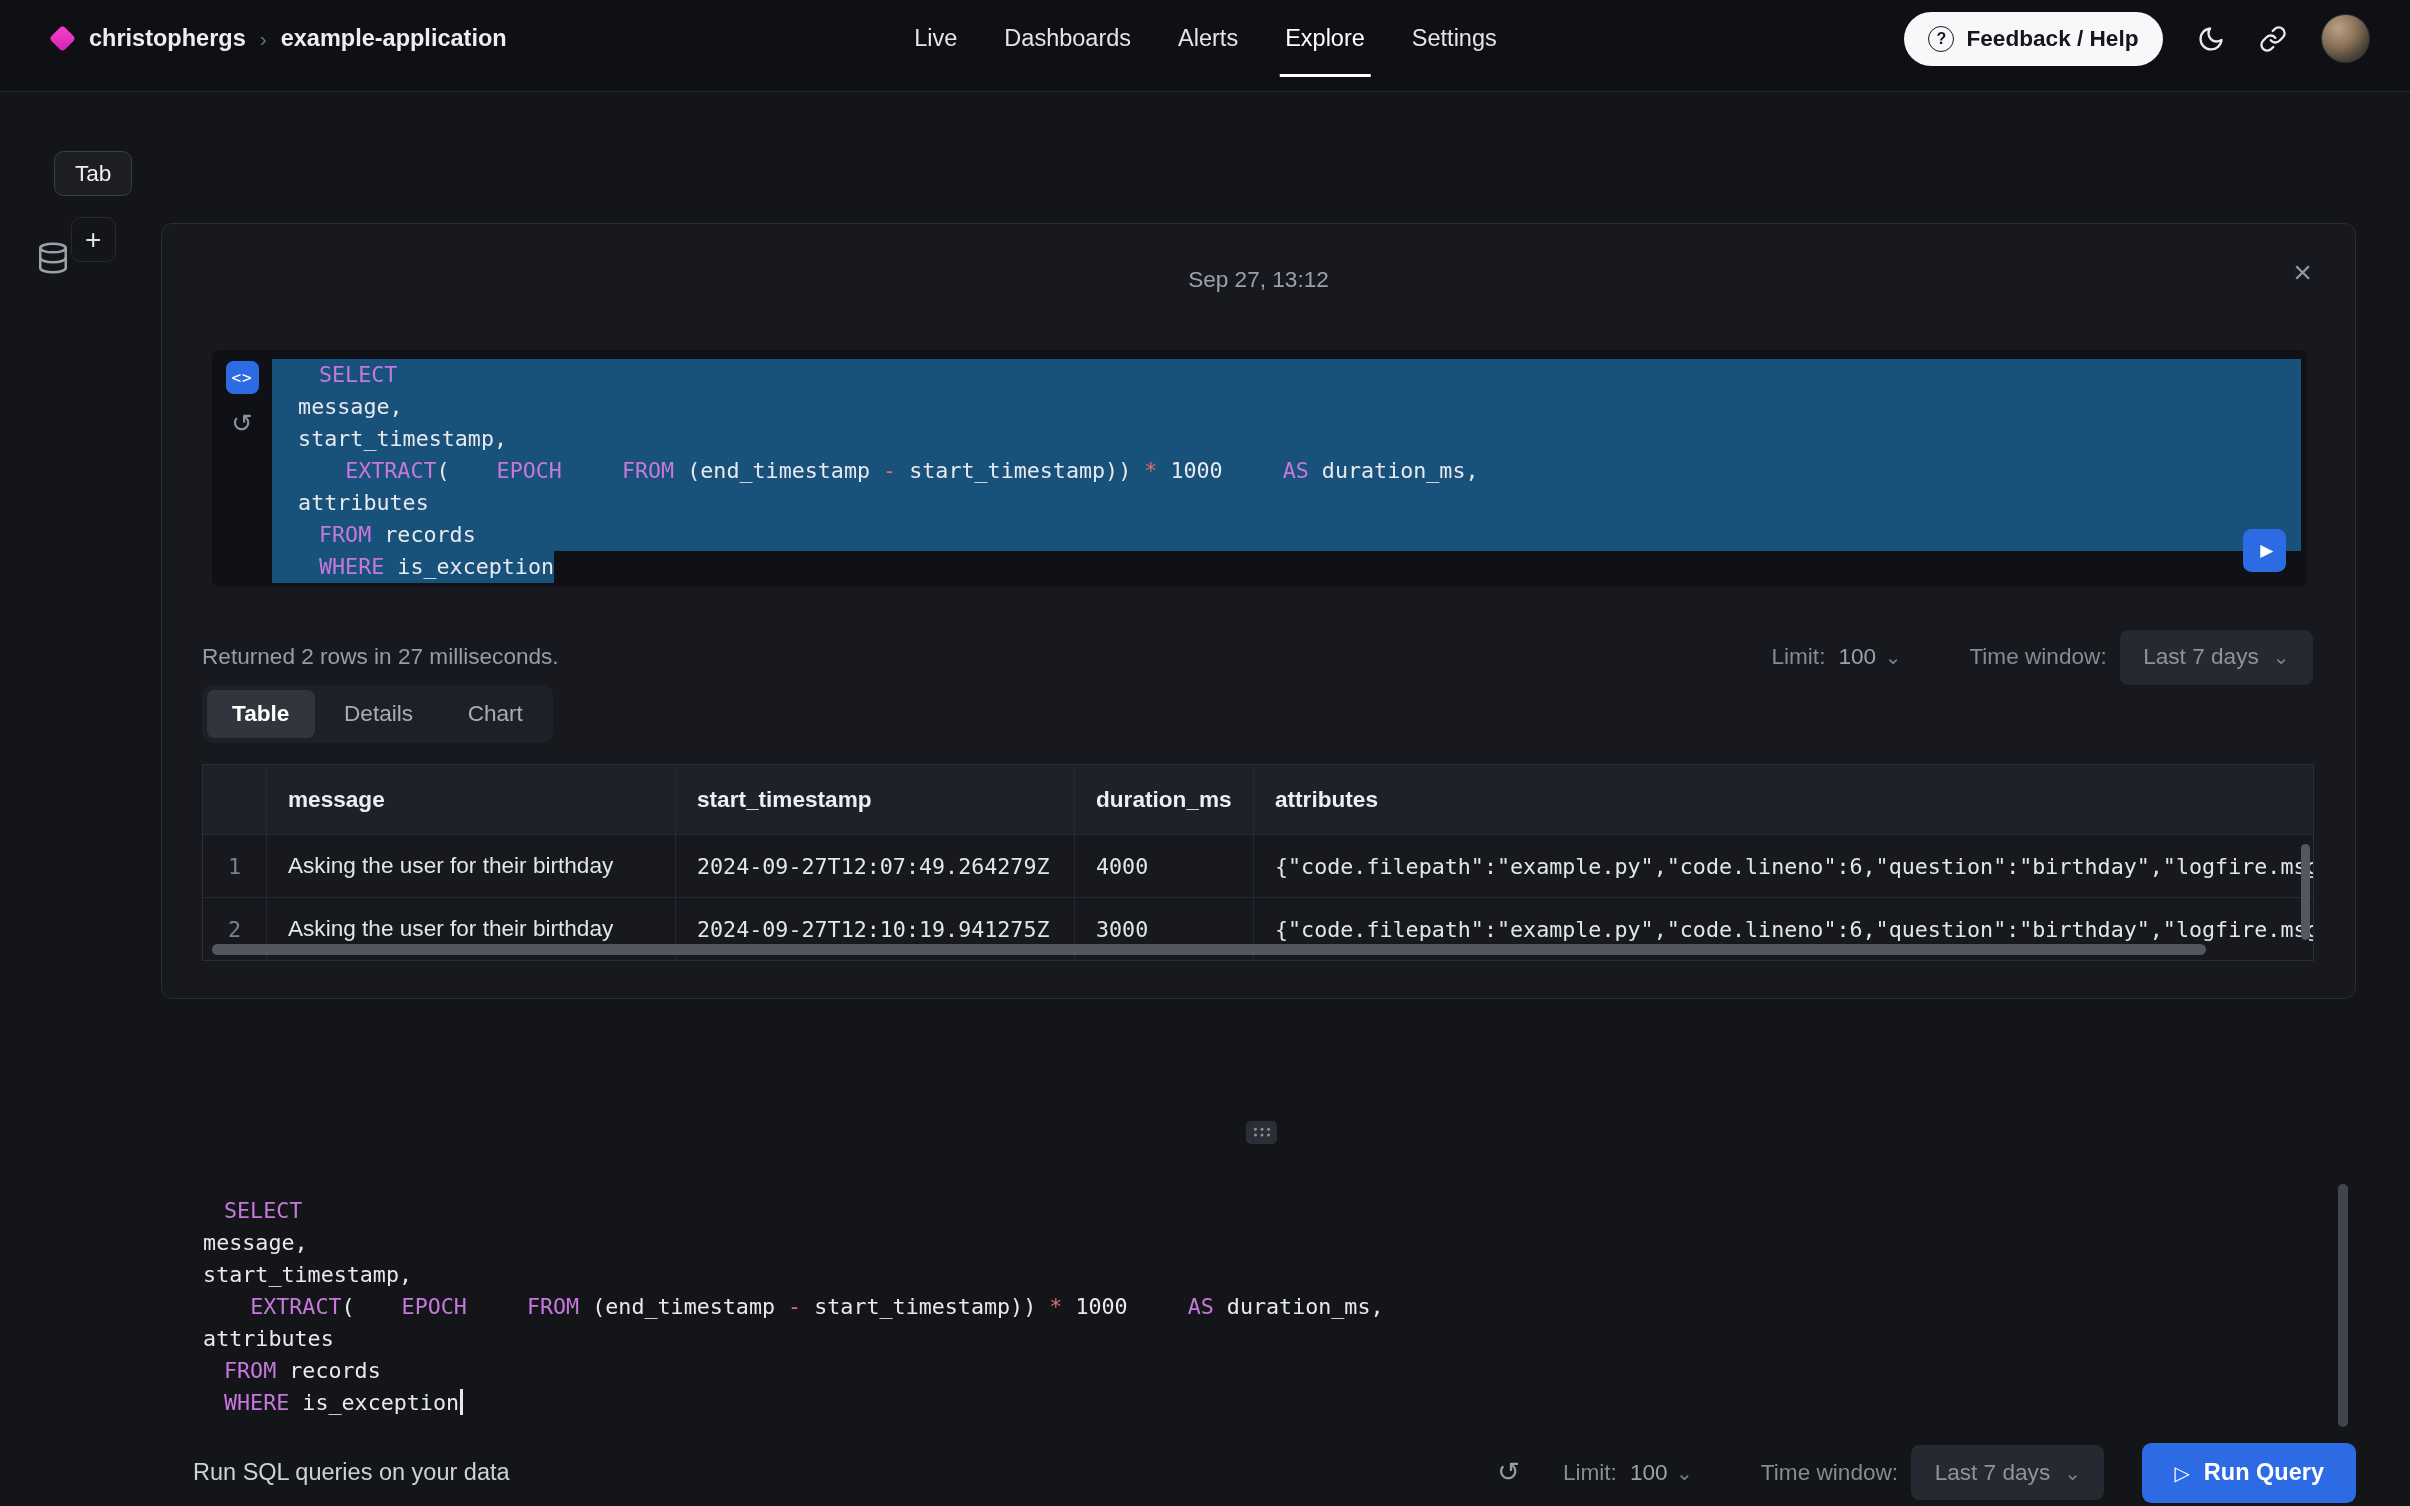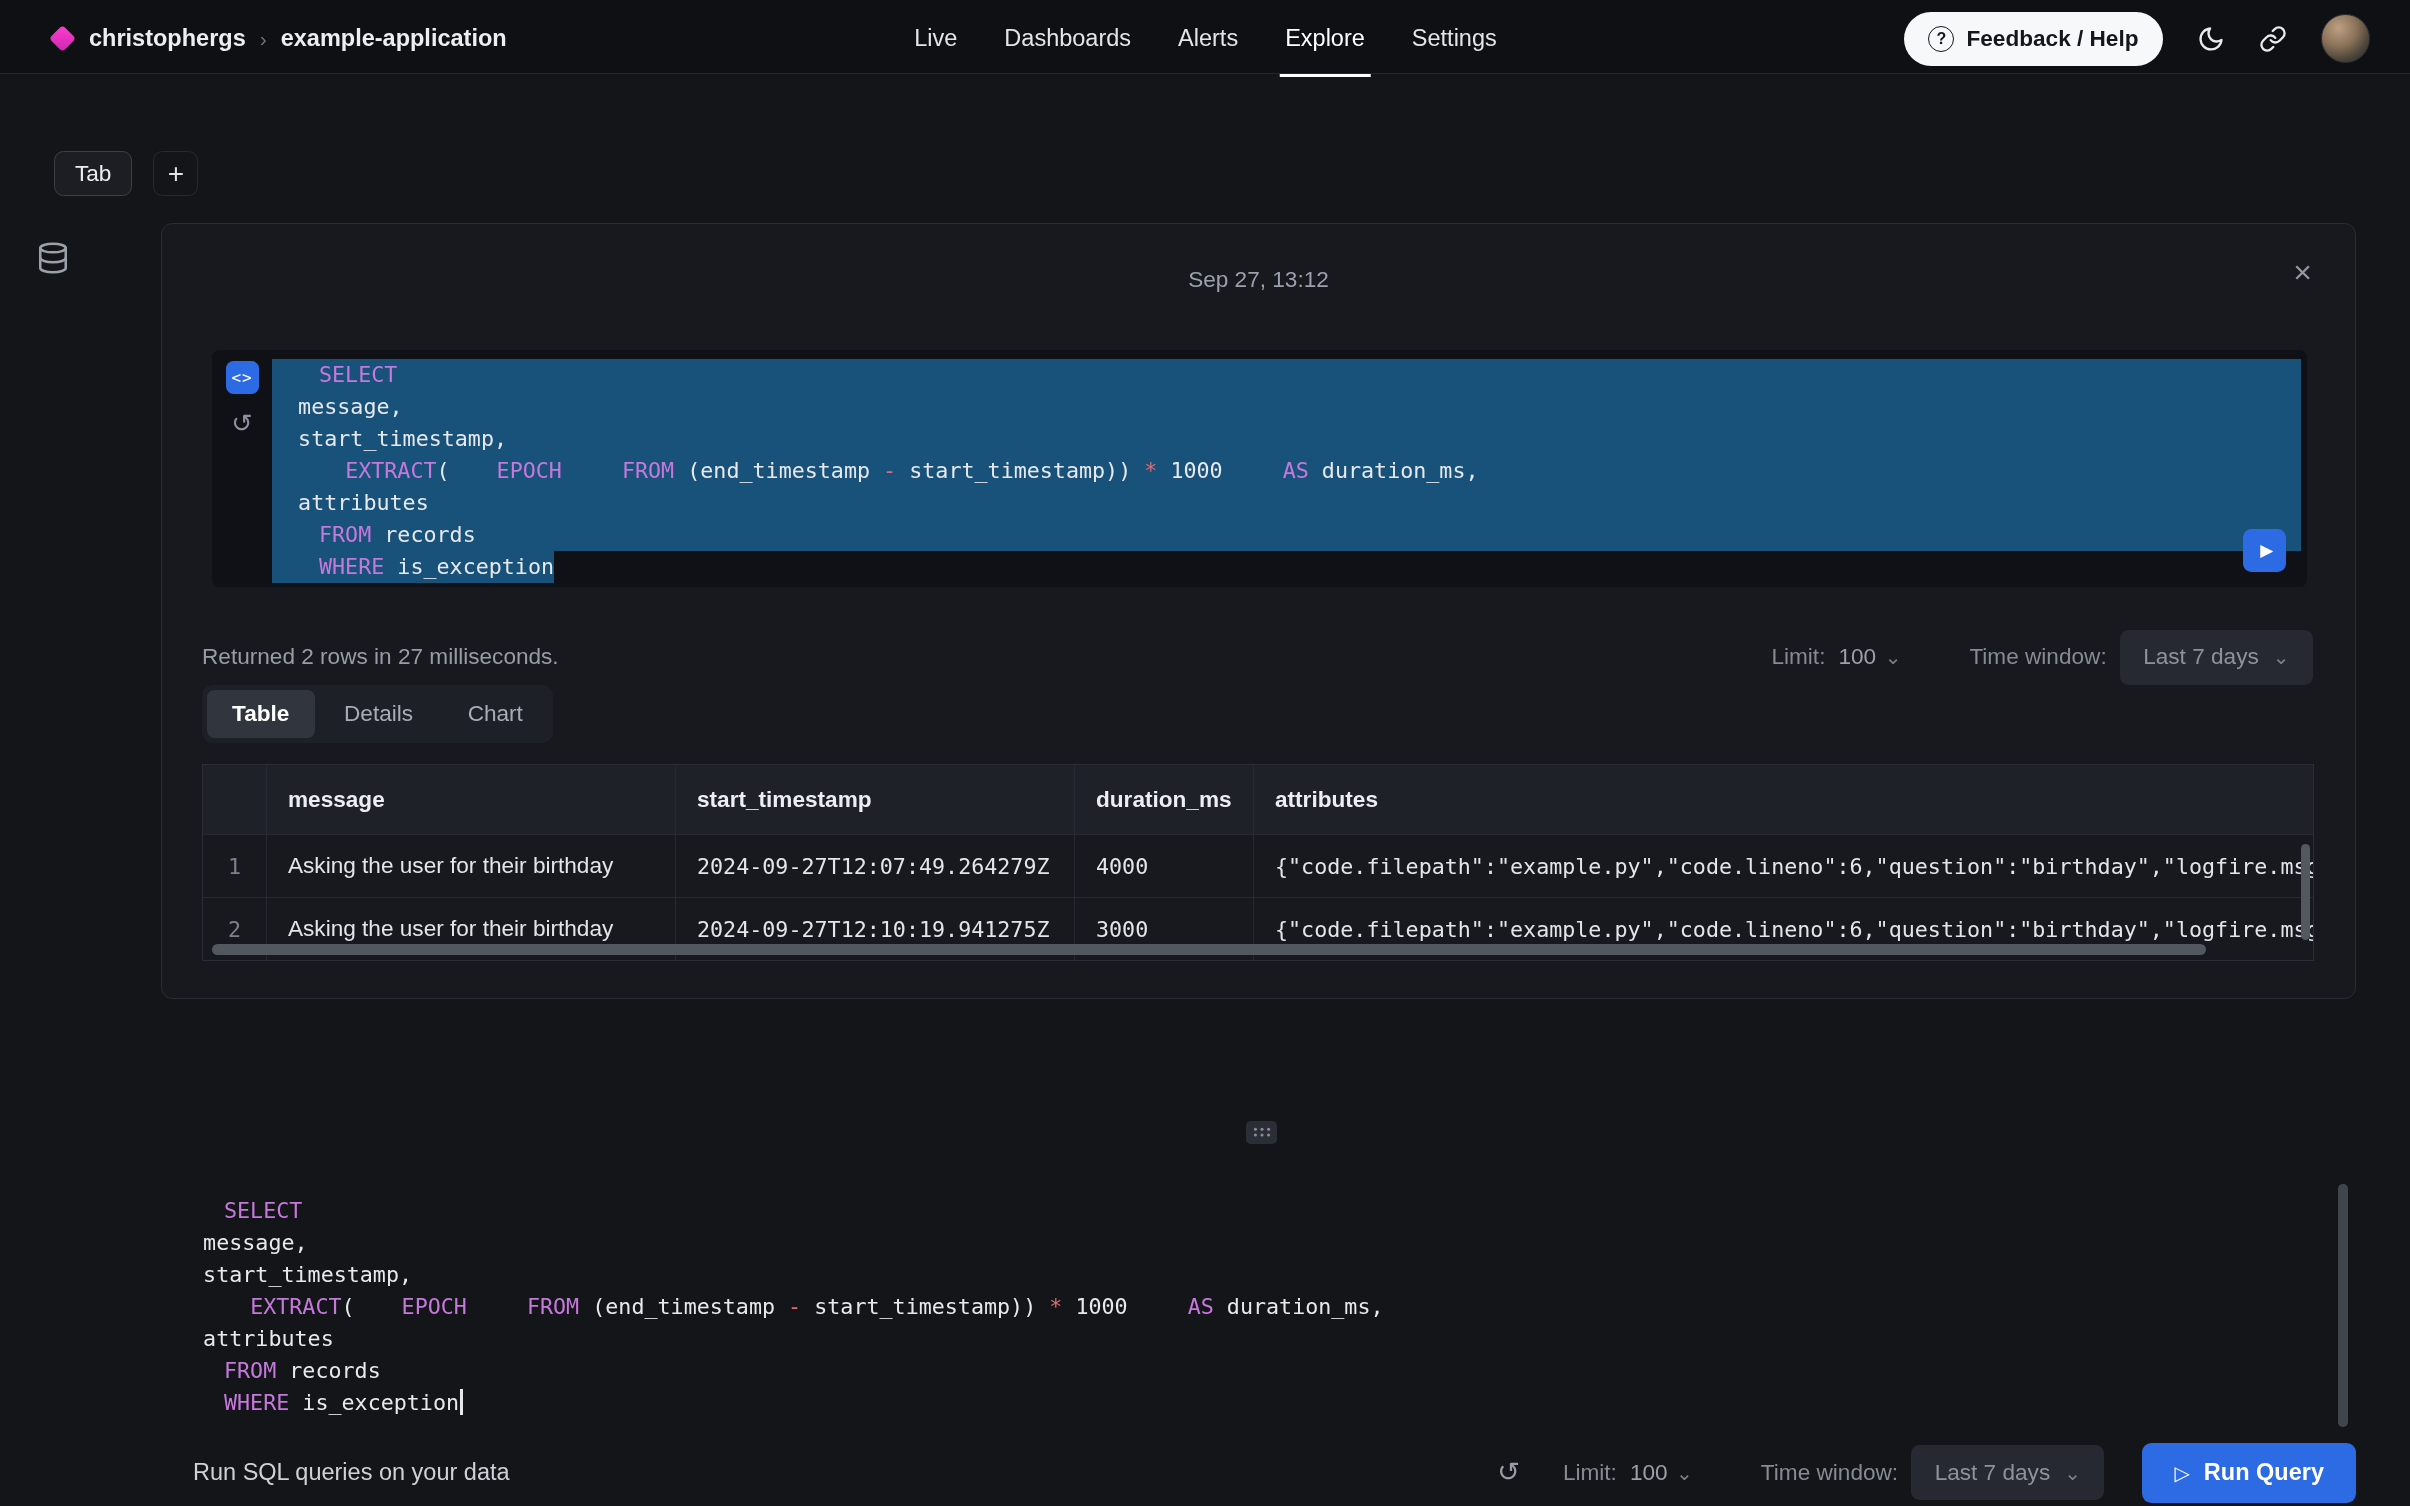--- a/index.html
+++ b/index.html
@@ -6,21 +6,21 @@
   html,body { background:#0c0d10; }
   #app {
     position:relative; width:2411px; height:1507px; overflow:hidden;
     background:#141519; color:#e7e9ee;
     font-family:"Liberation Sans","DejaVu Sans",sans-serif;
   }
   button { font-family:inherit; cursor:pointer; }
 
   
   #topbar {
-    position:absolute; top:0; left:0; right:0; height:74px;
+    position:absolute; top:0; left:0; right:0; height:92px;
     background:#0f1014; border-bottom:0.9px solid #24262d;padding-left:24px;
   }
   .brand { position:absolute; left:53px; top:0; height:77px; display:flex; align-items:center; gap:17px; }
   .logo { width:19px; height:19px; border-radius:3.8px; transform:rotate(45deg);
           background:linear-gradient(135deg,#ff3ed0,#cf25b2); }
   .breadcrumb { display:flex; align-items:center; gap:14px; font-size:23.5px; }
   .crumb { color:#eceef2; font-weight:600; cursor:pointer; }
   .crumb-sep { color:#6d737d; font-size:21px; font-weight:400; }
   .main-nav { position:absolute; left:50%; transform:translateX(-50%); top:0; height:77px; display:flex; gap:47px; }
   .nav-item { display:flex; align-items:center; height:100%; position:relative;
@@ -32,21 +32,21 @@
                   border:none; border-radius:27px; height:54px; padding:0 24.5px;
                   font-size:22.6px; font-weight:700; }
   .q-icon { width:26px; height:26px; border:1.9px solid #16171b; border-radius:50%;
             display:flex; align-items:center; justify-content:center; font-size:16px; font-weight:700; }
   .icon-btn { background:none; border:none; display:flex; align-items:center; justify-content:center; }
   .avatar { width:49px; height:49px; border-radius:50%;
             background:radial-gradient(circle at 35% 28%, #bca083 0%, #8a7259 40%, #4a4438 70%, #25272d 100%);
             border:0.9px solid #2e3138; }
 
   
-  .tabs-bar { position:absolute; left:54px; top:151px; display:flex; align-items:center; gap:21px; }
+  .tabs-bar { position:absolute; left:54px; top:151px; display:flex; align-items:center; gap:21px;flex-direction:column; }
   .tab-pill { height:45px; padding:0 20px; background:#1c1e24; border:0.9px solid #3b3f48;
               border-radius:9.4px; color:#eceef2; font-size:22.6px; }
   .add-tab { width:45px; height:45px; background:transparent; border:0.9px solid #262932; border-radius:9.4px;
              color:#dfe2e7; font-size:28px; font-weight:300; display:flex; align-items:center; justify-content:center; }
   .db-toggle { position:absolute; left:36px; top:241px; background:none; border:none; color:#9aa1ab; }
 
   
   .query-card { position:absolute; left:161px; top:223px; width:2195px; height:776px;
                 background:#17191f; border:0.9px solid #2a2d35; border-radius:11.3px;padding-left:6px; }
   .card-time { position:absolute; top:43px; left:0; right:0; text-align:center; color:#9aa1ac; font-size:22.6px; }

